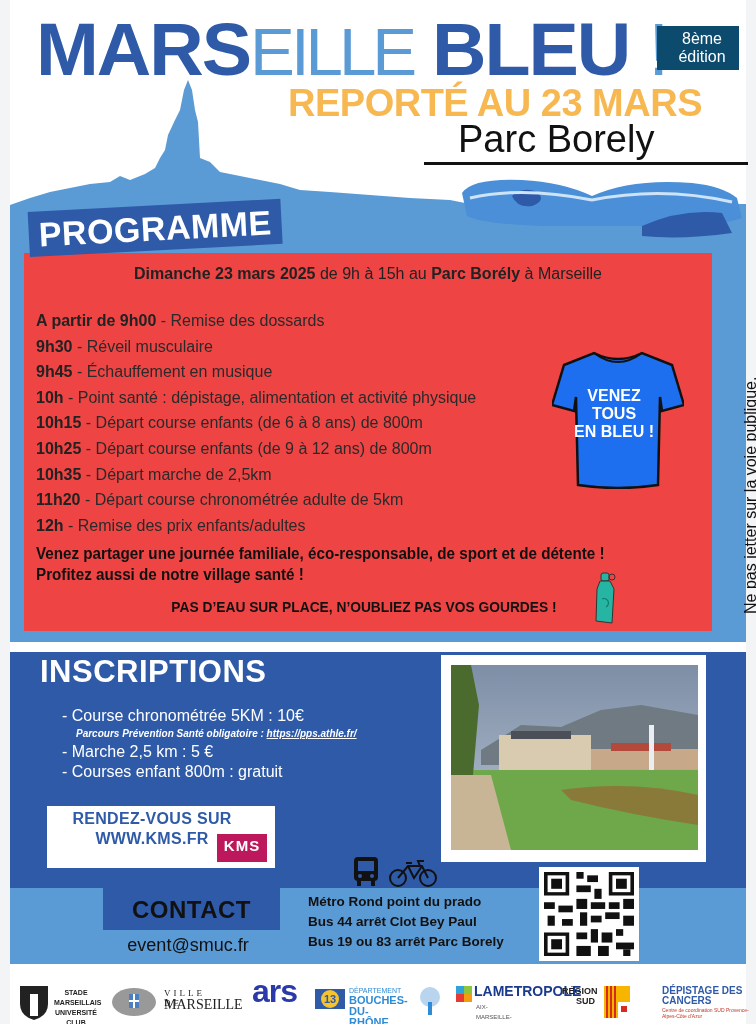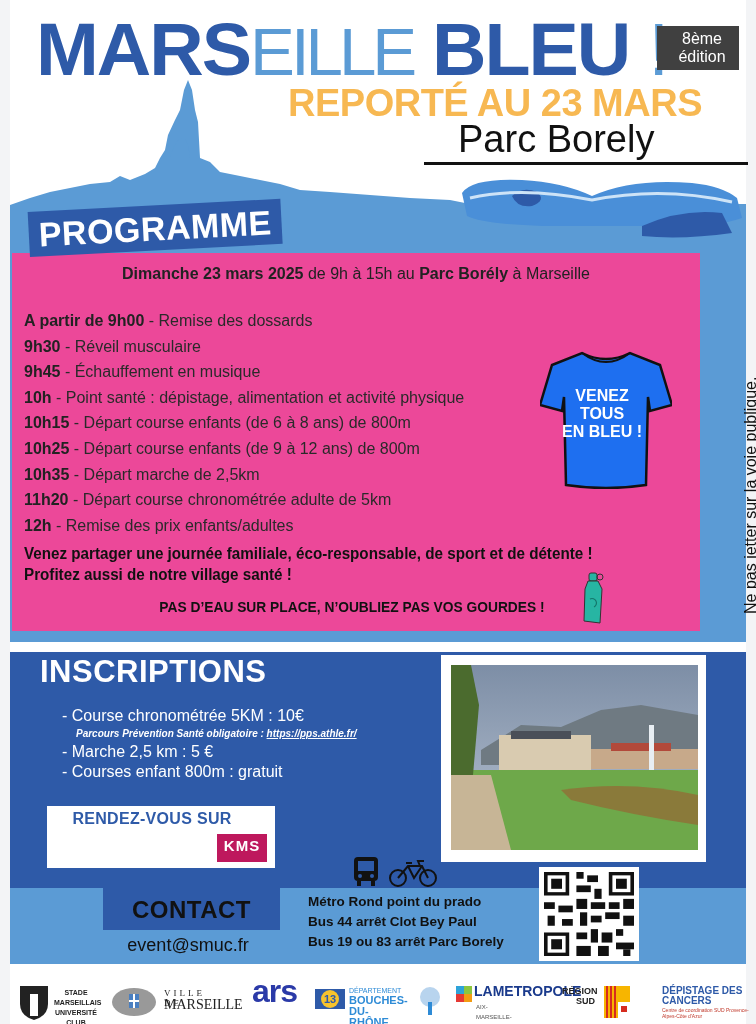--- a/index.html
+++ b/index.html
@@ -4,32 +4,32 @@
 <style>
   * { box-sizing: border-box; margin: 0; padding: 0; }
   html, body { width: 756px; height: 1024px; overflow: hidden; background: #f3f4f6; }
   body { position: relative; font-family: "Liberation Sans", sans-serif; color: #222; }
   .poster { position: absolute; left: 10px; top: 0; width: 736px; height: 1024px; background: #ffffff; }
 
   
   .title { position: absolute; left: 36px; top: 10px; font-family: "Liberation Sans", sans-serif; font-weight: 700; font-size: 74px; letter-spacing: -2px; line-height: 80px; color: #2e5aa8; white-space: nowrap; transform: scaleX(1.02); transform-origin: left top; }
   .title .thin { font-weight: 400; color: #5b9bd5; font-size: 66px; letter-spacing: -4px; }
   .title .excl { font-weight: 400; color: #5b9bd5; }
-  .edition { position: absolute; left: 657px; top: 26px; width: 82px; height: 44px; background: #404040; color: #fff; font-size: 16px; line-height: 18px; text-align: center; padding-top: 4px; padding-left: 8px; }
+  .edition { position: absolute; left: 657px; top: 26px; width: 82px; height: 44px; background: #0c4a6e; color: #fff; font-size: 16px; line-height: 18px; text-align: center; padding-top: 4px; padding-left: 8px; }
   .reporte { position: absolute; left: 288px; top: 82px; font-weight: 700; font-size: 38px; color: #f7b852; letter-spacing: -0.5px; white-space: nowrap; }
   .parc { position: absolute; left: 458px; top: 118px; font-size: 38px; color: #111; white-space: nowrap; }
   .rule { position: absolute; left: 424px; top: 162px; width: 324px; height: 3px; background: #111; }
 
   
   .skyline { position: absolute; left: 10px; top: 80px; width: 736px; height: 180px; }
 
   
   .prog-band { position: absolute; left: 10px; top: 250px; width: 736px; height: 392px; background: #5b9bd5; }
   .prog-label { position: absolute; left: 30px; top: 212px; background: #2e5aa8; color: #fff; font-weight: 700; font-size: 34px; padding: 4px 10px 2px 10px; transform: rotate(-3deg); transform-origin: left bottom; letter-spacing: 0.5px; }
-  .prog-box { position: absolute; left: 12px; top: 253px; width: 688px; height: 378px; background: #ec4899; }
+  .prog-box { position: absolute; left: 24px; top: 253px; width: 688px; height: 378px; background: #ef4444; }
   .prog-date { position: absolute; left: 0; top: 12px; width: 688px; text-align: center; font-size: 16px; color: #222; }
   .prog-date b { font-weight: 700; }
   .sched { position: absolute; left: 12px; top: 55px; }
   .sched-row { font-size: 16px; height: 25.6px; line-height: 25.6px; white-space: nowrap; color: #2a2a2a; }
   .sched-row b { font-weight: 700; color: #222; }
   .tagline { position: absolute; left: 12px; top: 290px; font-weight: 700; font-size: 16px; line-height: 21px; color: #111; transform: scaleX(0.95); transform-origin: left top; white-space: nowrap; }
   .water { position: absolute; left: 0; top: 346px; width: 680px; text-align: center; font-weight: 700; font-size: 14.5px; color: #111; transform: scaleX(0.95); }
   .bottle { position: absolute; left: 568px; top: 318px; width: 26px; height: 54px; }
   .tshirt { position: absolute; left: 528px; top: 96px; width: 132px; height: 140px; }
   .tshirt-text { position: absolute; left: 540px; top: 134px; width: 100px; text-align: center; color: #fff; font-weight: 700; font-size: 16px; line-height: 18px; }
@@ -147,20 +147,21 @@
     <rect x="198" y="60" width="5" height="45" fill="#e8eef3"></rect>
     <rect x="0" y="105" width="247" height="80" fill="#6ea84a"></rect>
     <path d="M0,110 L40,110 L60,185 L0,185 Z" fill="#c7b596"></path>
     <path d="M110,125 Q180,115 247,130 L247,160 Q180,150 120,135 Z" fill="#8a7a3a"></path>
     <path d="M0,0 L20,0 L28,40 L22,110 L0,110 Z" fill="#4b6b2e"></path>
   </svg>
 </div>
 <div class="rdv">
   <div class="rdv-text">
     <div>RENDEZ-VOUS SUR</div>
+    <div>WWW.KMS.FR</div>
   </div>
   <div class="kms-logo">KMS</div>
 </div>
 <svg class="transport-icons" viewBox="0 0 88 32">
   <g>
     <rect x="2" y="1" width="24" height="24" rx="4" fill="#111"></rect>
     <rect x="6" y="5" width="16" height="10" fill="#2e5aa8"></rect>
     <circle cx="8" cy="20" r="2" fill="#2e5aa8"></circle>
       <circle cx="20" cy="20" r="2" fill="#2e5aa8"></circle>
     <rect x="5" y="25" width="4" height="5" fill="#111"></rect>

